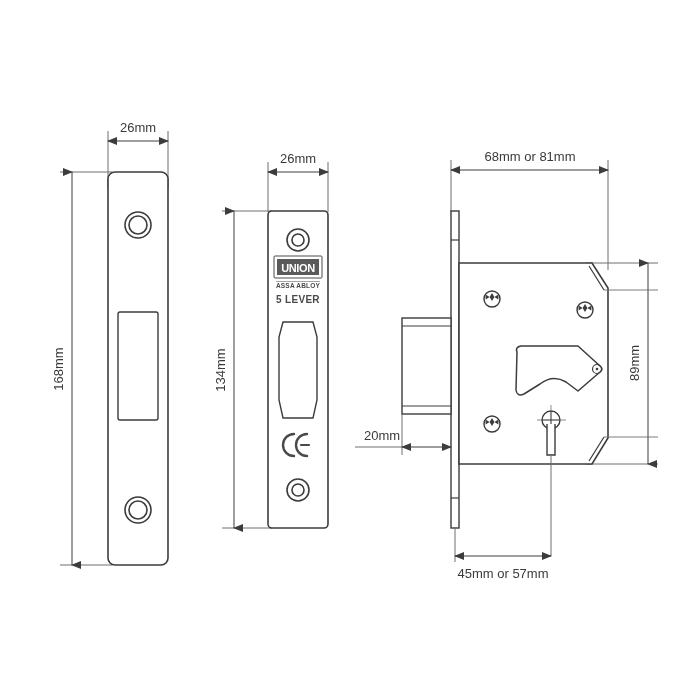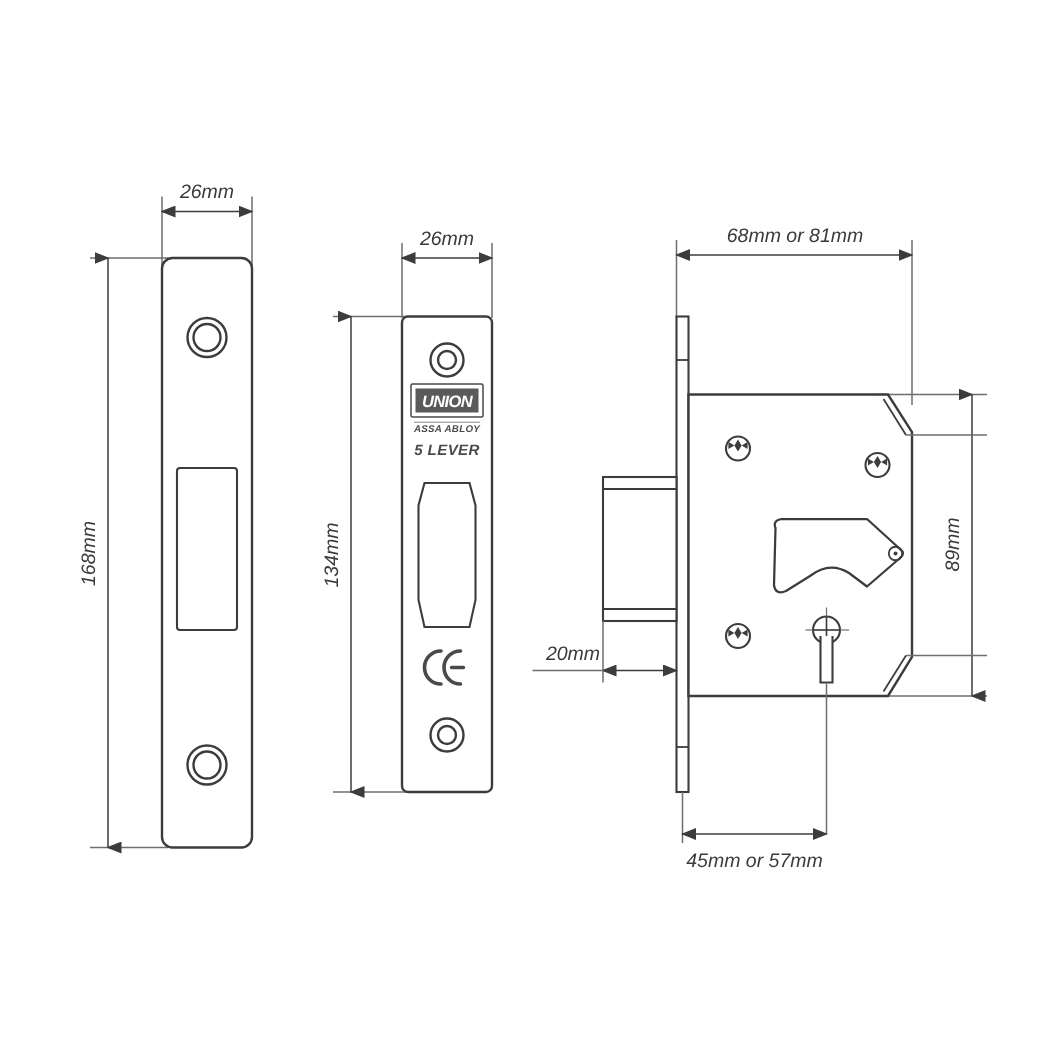--- a/index.html
+++ b/index.html
@@ -10,21 +10,20 @@
   }
   body {
     font-family: "Liberation Sans", sans-serif;
   }
   #sheet {
     position: relative;
     width: 700px;
     height: 700px;
     background: #7dd3fc;
     overflow: hidden;
-    font-style: italic;
   }
   #sheet svg {
     display: block;
   }
   .dim-text {
     font-family: "Liberation Sans", sans-serif;
     font-size: 13px;
     fill: #3a3a3a;
   }
   .mark-text {

